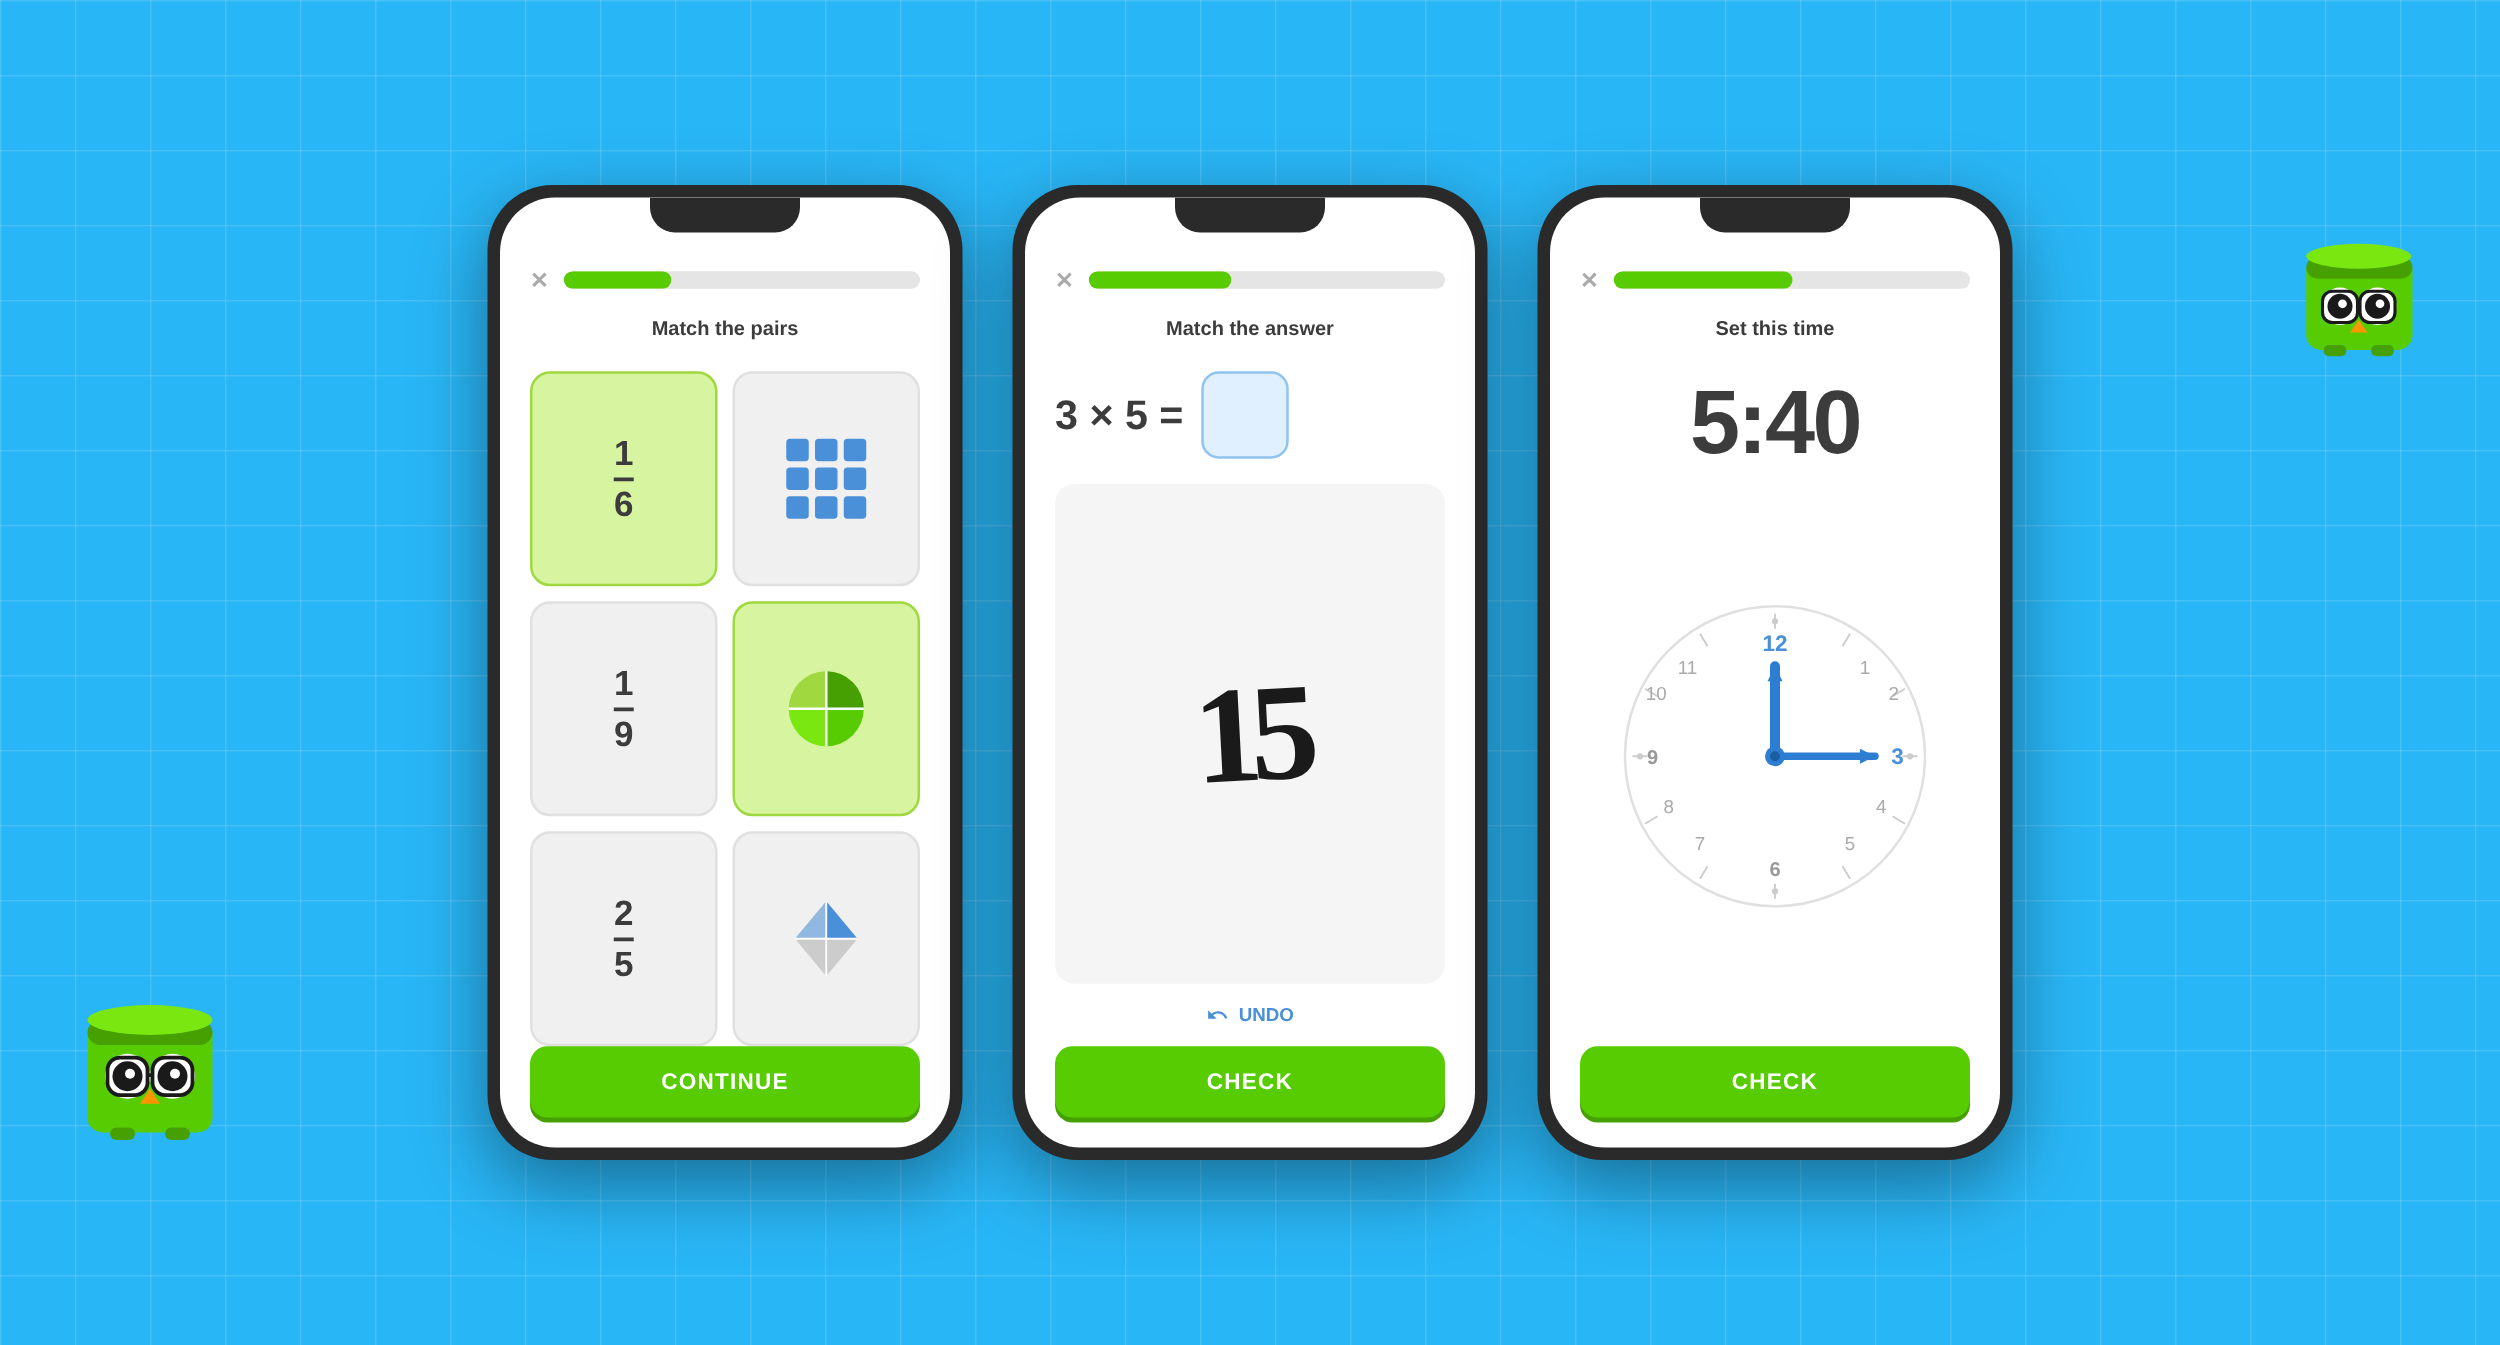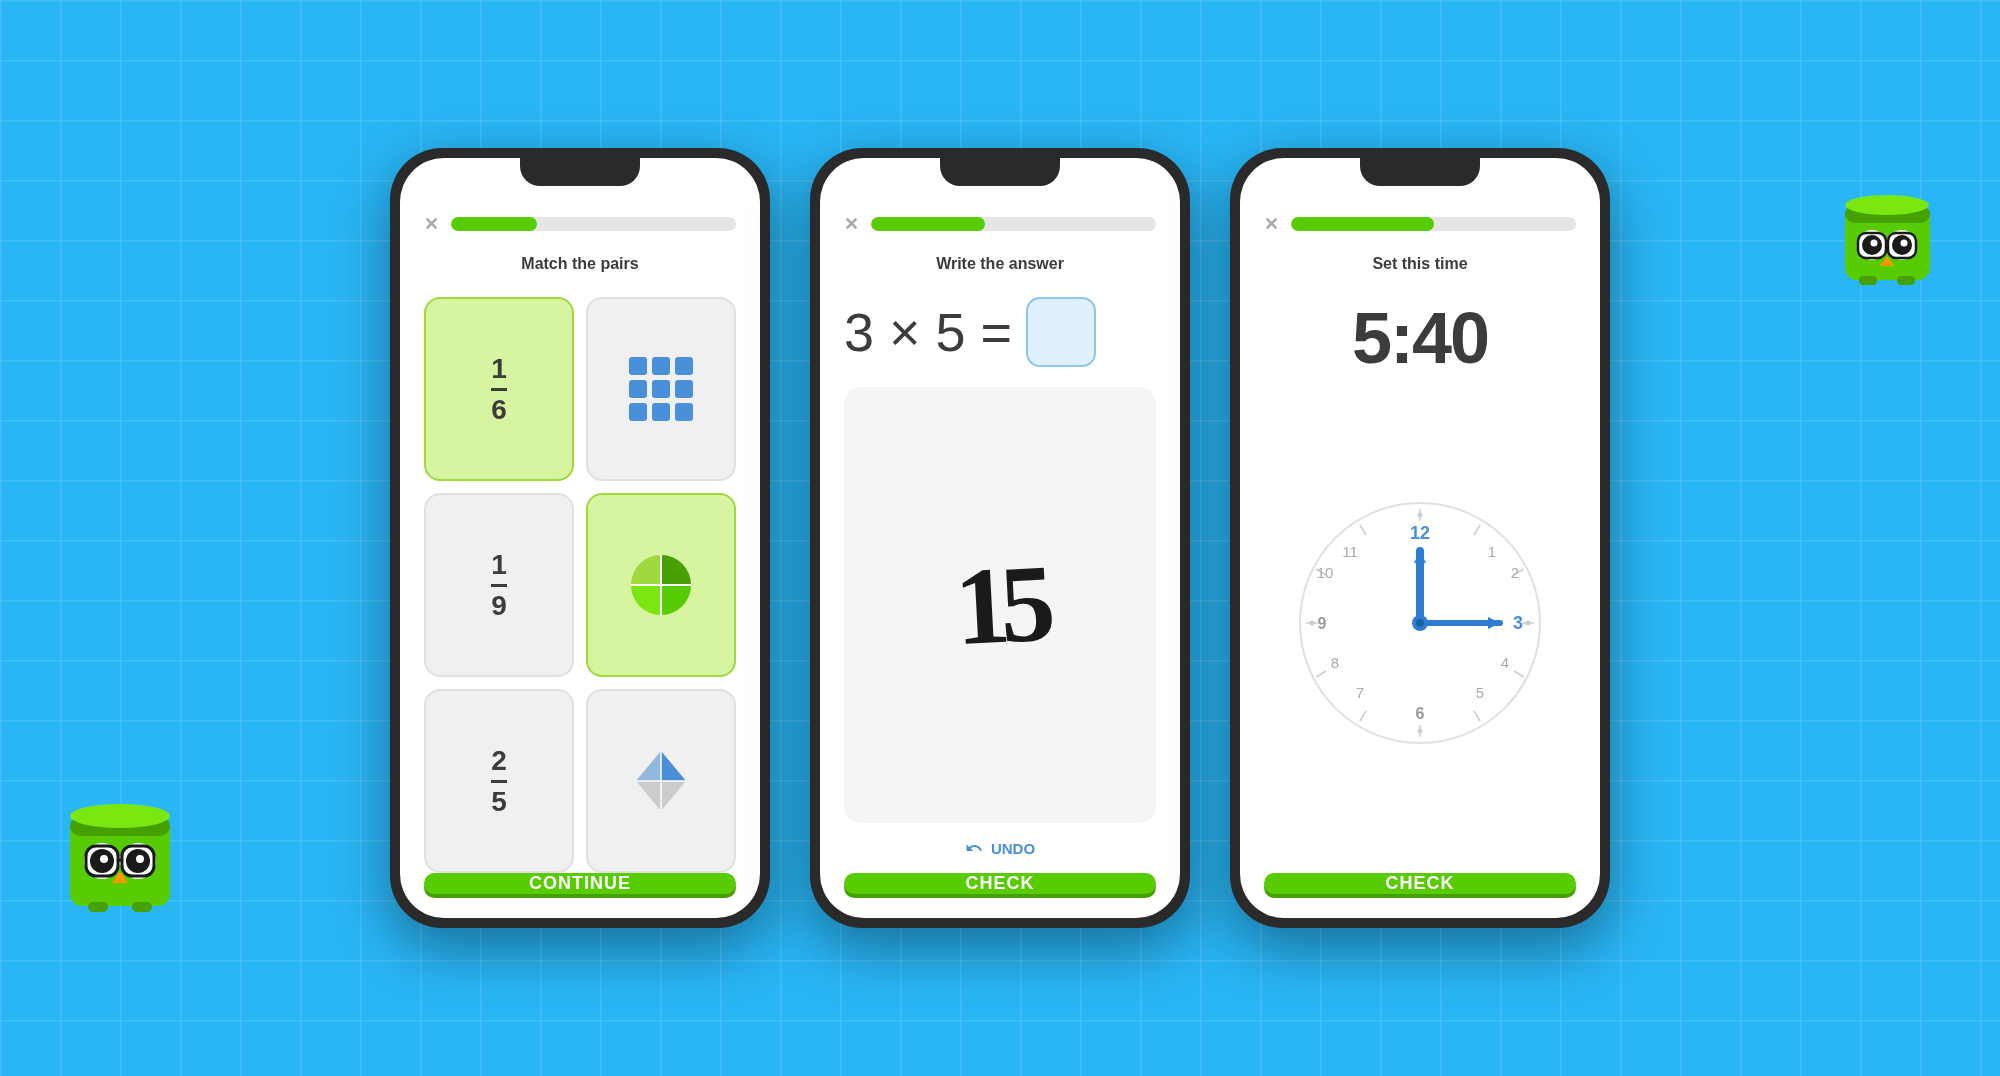--- a/index.html
+++ b/index.html
@@ -125,20 +125,21 @@
       font-size: 16px;
       font-weight: 700;
       color: #3c3c3c;
       margin-bottom: 24px;
     }
 
     
     .action-btn {
       margin-top: auto;
       width: 100%;
+      padding: 18px;
       border: none;
       border-radius: 14px;
       font-size: 18px;
       font-weight: 900;
       letter-spacing: 1px;
       cursor: pointer;
       text-transform: uppercase;
     }
 
     .btn-green {
@@ -206,22 +207,22 @@
 
     
     .equation-row {
       display: flex;
       align-items: center;
       gap: 14px;
       margin-bottom: 20px;
     }
 
     .equation-text {
-      font-size: 54px;
-      font-weight: 400;
+      font-size: 33px;
+      font-weight: 700;
       color: #3c3c3c;
     }
 
     .answer-box {
       width: 70px;
       height: 70px;
       background: #e0f0ff;
       border-radius: 14px;
       border: 2px solid #90c4f0;
     }
@@ -434,21 +435,21 @@
   <div class="phone">
     <div class="phone-inner">
       <div class="notch"></div>
       <div class="phone-content">
         <div class="top-bar">
           <span class="close-btn">✕</span>
           <div class="progress-bar-container">
             <div class="progress-bar-fill" style="width:40%"></div>
           </div>
         </div>
-        <div class="instruction">Write the answer</div>
+        <div class="instruction">Match the answer</div>
         <div class="equation-row">
           <span class="equation-text">3 × 5 =</span>
           <div class="answer-box"></div>
         </div>
         <div class="drawing-area">
           <span class="handwritten-15">15</span>
         </div>
         <div class="undo-row">
           <svg width="18" height="18" viewBox="0 0 24 24" fill="#4a90d9">
             <path d="M12.5 8c-2.65 0-5.05.99-6.9 2.6L2 7v9h9l-3.62-3.62c1.39-1.16 3.16-1.88 5.12-1.88 3.54 0 6.55 2.31 7.6 5.5l2.37-.78C21.08 11.03 17.15 8 12.5 8z"></path>

